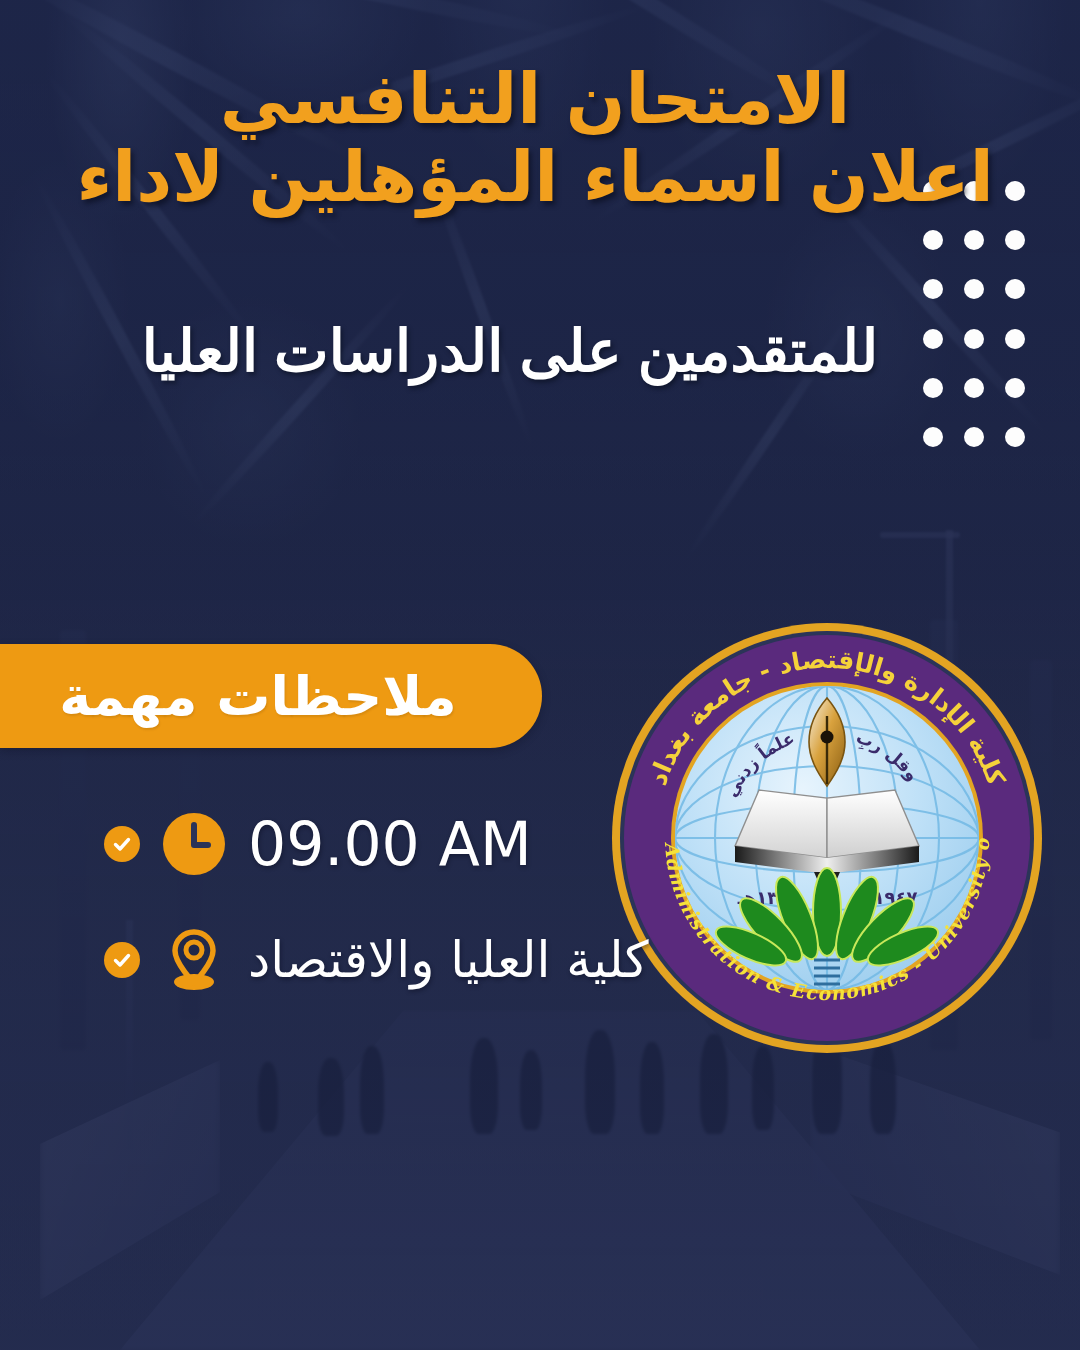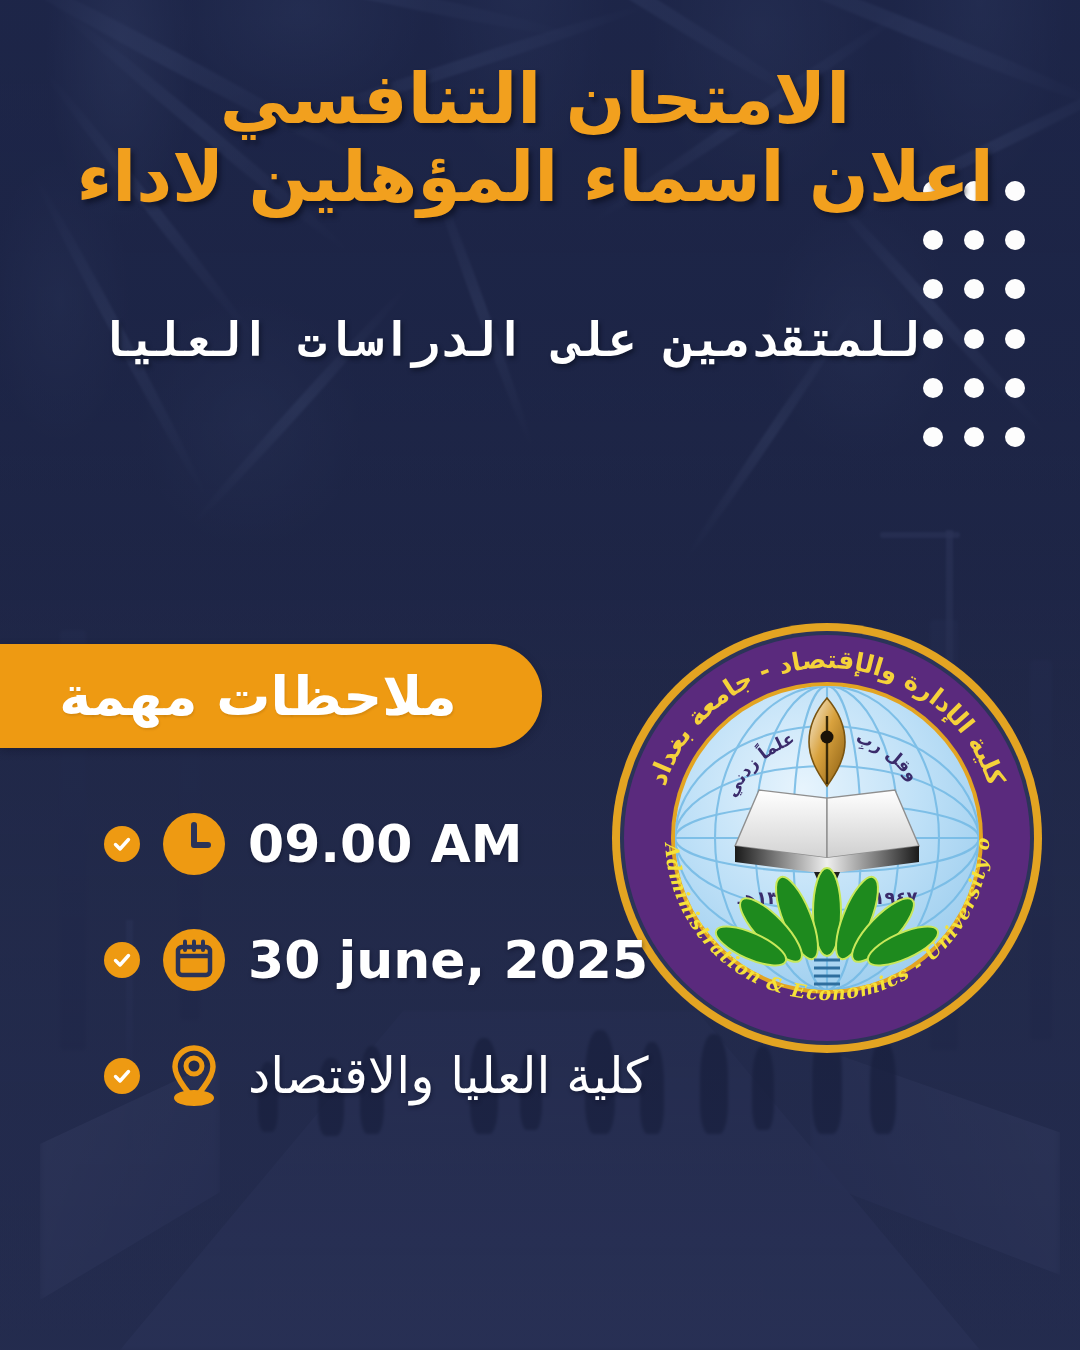--- a/index.html
+++ b/index.html
@@ -148,24 +148,24 @@
   .h-line.l2 { font-size:70px; margin-top:-2px; }
 
   .subhead {
     position:absolute;
     left:60px; right:120px; top:314px;
     z-index:6;
     direction:rtl;
     text-align:center;
   }
   .s-line {
-    font-family:Liberation Mono, monospace;
+    font-family:Liberation Sans, sans-serif;
     font-weight:bold;
     color:#ffffff;
-    font-size:47px;
+    font-size:58px;
     line-height:1.28;
     text-shadow:2px 3px 4px rgba(8,12,28,.55);
     white-space:nowrap;
   }
 
   
   .notes-badge {
     position:absolute;
     left:0px; top:644px;
     width:542px; height:104px;
@@ -211,23 +211,23 @@
   .row-icon {
     flex:0 0 auto;
     width:72px; height:72px;
     display:flex; align-items:center; justify-content:center;
     margin-right:18px;
   }
   .row-icon svg { display:block; }
 
   .row-label {
     font-family:"DejaVu Sans", sans-serif;
-    font-weight:bold;
+    font-weight:normal;
     color:#ffffff;
-    font-size:52px;
+    font-size:60px;
     letter-spacing:0px;
     white-space:nowrap;
     text-shadow:1px 2px 4px rgba(8,12,28,.45);
   }
   .row-label.ar {
     direction:rtl;
     font-family:"DejaVu Sans", sans-serif;
     font-weight:normal;
     font-size:50px;
   }
@@ -339,38 +339,20 @@
       </span>
       <span class="row-icon">
         <svg width="66" height="66" viewBox="0 0 66 66">
           <circle cx="33" cy="33" r="31" fill="#EE9A12"></circle>
           <path d="M33 14 V34 H47" fill="none" stroke="#2a3358" stroke-width="6" stroke-linecap="round" stroke-linejoin="round"></path>
         </svg>
       </span>
       <span class="row-label">09.00 AM</span>
     </div>
 
-    <div class="info-row">
-      <span class="check-circle">
-        <svg width="22" height="22" viewBox="0 0 22 22">
-          <path d="M4.5 11.5 L9 16 L17.5 6.5" fill="none" stroke="#ffffff" stroke-width="3.4" stroke-linecap="round" stroke-linejoin="round"></path>
-        </svg>
-      </span>
-      <span class="row-icon">
-        <svg width="66" height="66" viewBox="0 0 66 66">
-          <circle cx="33" cy="33" r="31" fill="#EE9A12"></circle>
-          <rect x="17" y="20" width="32" height="28" rx="4" fill="none" stroke="#2a3358" stroke-width="4.5"></rect>
-          <line x1="17" y1="29" x2="49" y2="29" stroke="#2a3358" stroke-width="4.5"></line>
-          <line x1="24" y1="14.5" x2="24" y2="23" stroke="#2a3358" stroke-width="4" stroke-linecap="round"></line>
-          <line x1="33" y1="14.5" x2="33" y2="23" stroke="#2a3358" stroke-width="4" stroke-linecap="round"></line>
-          <line x1="42" y1="14.5" x2="42" y2="23" stroke="#2a3358" stroke-width="4" stroke-linecap="round"></line>
-        </svg>
-      </span>
-      <span class="row-label">30 june, 2025</span>
-    </div>
 
     <div class="info-row">
       <span class="check-circle">
         <svg width="22" height="22" viewBox="0 0 22 22">
           <path d="M4.5 11.5 L9 16 L17.5 6.5" fill="none" stroke="#ffffff" stroke-width="3.4" stroke-linecap="round" stroke-linejoin="round"></path>
         </svg>
       </span>
       <span class="row-icon">
         <svg width="66" height="66" viewBox="0 0 66 66">
           <ellipse cx="33" cy="55" rx="20" ry="8" fill="#EE9A12"></ellipse>

